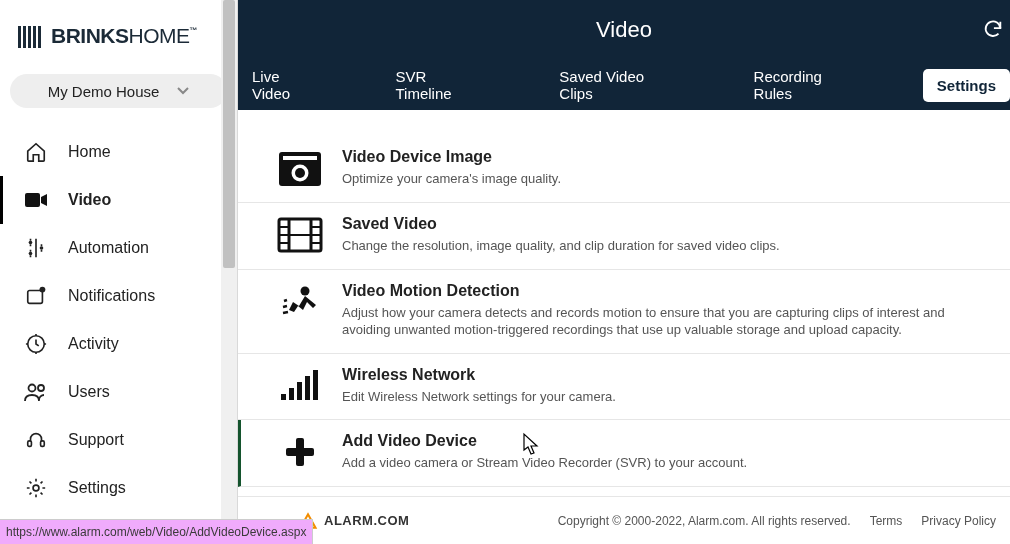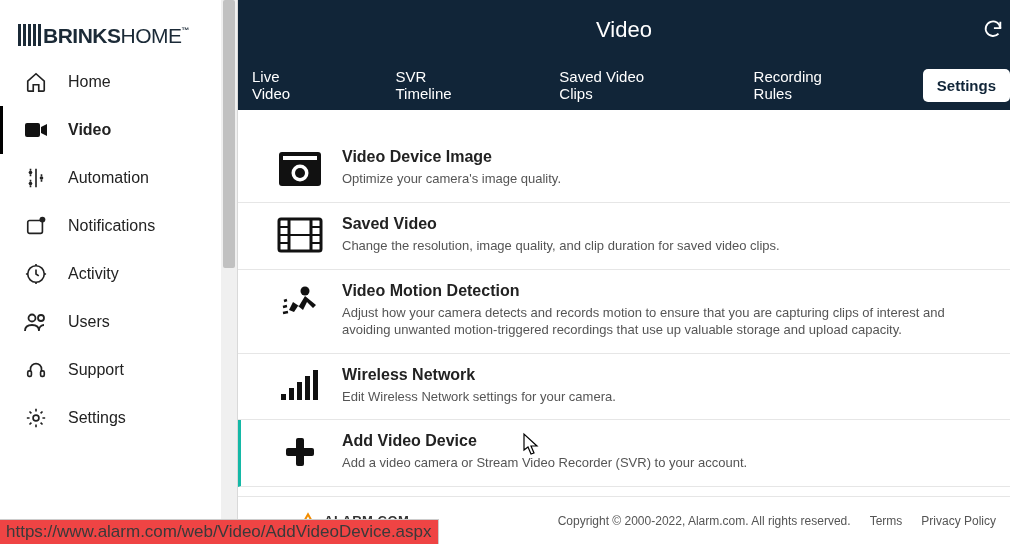--- a/index.html
+++ b/index.html
@@ -2,21 +2,21 @@
 <html><head>
 <meta charset="utf-8">
 <style>
   * { box-sizing: border-box; margin: 0; padding: 0; }
   html, body { width: 1010px; height: 544px; overflow: hidden; font-family: Arial, Helvetica, sans-serif; background:#fff; }
   .app { display:flex; width:1010px; height:544px; position:relative; }
   .sidebar { width:238px; height:544px; border-right:1px solid #d9d9d9; position:relative; background:#fff; }
   .sb-scroll { position:absolute; right:0; top:0; width:16px; height:544px; background:#f0f0f0; }
   .sb-thumb { position:absolute; right:2px; top:0; width:12px; height:268px; background:#c1c1c1; border-radius:2px; }
   .logo { padding:24px 18px 10px 18px; }
-  .logo-inner { display:flex; align-items:flex-start; gap:0; }
+  .logo-inner { display:flex; align-items:flex-end; gap:8px; }
   .logo-bars { display:inline-flex; gap:2px; margin-right:2px; }
   .logo-bars span { display:inline-block; width:3px; height:22px; background:#1b2a37; }
   .logo-text { font-size:21px; font-weight:800; letter-spacing:-0.5px; color:#1b2a37; }
   .logo-light { font-weight:400; }
   .logo-tm { font-size:8px; vertical-align:top; position:relative; top:2px; }
   .house-pill { margin:16px 10px 20px 10px; background:#eeeeee; border-radius:18px; height:34px; display:flex; align-items:center; justify-content:center; gap:18px; cursor:pointer; }
   .house-pill span.lbl { font-size:15px; color:#222; }
   .chev { color:#888; font-size:12px; }
   .nav { }
   .nav-item { display:flex; align-items:center; gap:20px; height:48px; padding-left:24px; cursor:pointer; color:#222; font-size:16px; }
@@ -26,49 +26,57 @@
   .hdr { background:#112538; color:#fff; }
   .hdr-top { height:60px; display:flex; align-items:center; justify-content:center; position:relative; }
   .hdr-title { font-size:22px; font-weight:400; }
   .refresh { position:absolute; right:6px; top:18px; color:#fff; }
   .tabs { height:50px; display:flex; align-items:center; justify-content:center; gap:48px; font-size:15px; }
   .tab { color:#fff; cursor:pointer; padding:8px 14px; border-radius:5px; }
   .tab.active { background:#fff; color:#112538; font-weight:600; }
   .content { flex:1; overflow:hidden; background:#fff; }
   .rows { padding:4px 0 0 0;margin-top:22px; }
   .row { display:flex; align-items:flex-start; padding:12px 14px 14px 20px; border-bottom:1px solid #e6e6e6; cursor:pointer; }
-  .row.selected { border-left:3px solid #14b8a6; padding-left:17px; }
+  .row.selected { border-left:3px solid #14532d; padding-left:17px; }
   .ricon { width:84px; display:flex; justify-content:center; align-items:flex-start; padding-top:2px; }
   .rtext { flex:1; }
   .rtitle { font-weight:700; font-size:16px; color:#222; margin-bottom:4px; }
   .rdesc { font-size:13px; color:#555; line-height:1.35; }
   .footer { height:48px; border-top:1px solid #e6e6e6; display:flex; align-items:center; justify-content:space-between; padding:0 14px 0 60px; font-size:12px; color:#555; }
   .footer .flogo { display:flex; align-items:center; gap:6px; font-weight:700; font-size:13px; letter-spacing:0.5px; color:#333; }
   .footer .fright { display:flex; align-items:center; gap:19px; }
   .footer a { color:#555; text-decoration:none; cursor:pointer; }
-  .status-url { position:absolute; left:0; bottom:0; background:#ef4444; color:#3a3a3a; font-size:17px; padding:12px 6px; height:18px; display:flex; align-items:center; border-top:1px solid #ccc; border-right:1px solid #ccc; z-index:50; }
+  .status-url { position:absolute; left:0; bottom:0; background:#f0abfc; color:#3a3a3a; font-size:12px; padding:12px 6px; height:18px; display:flex; align-items:center; border-top:1px solid #ccc; border-right:1px solid #ccc; z-index:50; }
   .cursor { position:absolute; left:521px; top:432px; z-index:80; pointer-events:none; }
   svg { display:block; }
 </style>
 </head>
 <body>
 
 <div class="app">
   <div class="sidebar">
     <div class="logo">
       <div class="logo-inner">
         <span class="logo-bars">
             <span></span>
             <span></span>
             <span></span>
             <span></span>
             <span></span>
           </span>
         <span class="logo-text"><span>BRINKS</span><span class="logo-light">HOME</span><span class="logo-tm">™</span></span>
       </div>
+    </div>
+    <div class="house-pill">
+      <span class="lbl">My Demo House</span>
+      <span class="chev">
+        <svg width="12" height="8" viewBox="0 0 12 8">
+            <path d="M1 1l5 5 5-5" stroke="#888" stroke-width="2" fill="none"></path>
+          </svg>
+      </span>
     </div>
     <div class="nav">
       <div class="nav-item">
         <span class="nicon">
           <svg width="22" height="22" viewBox="0 0 24 24">
               <path d="M3 11l9-8 9 8v10a1 1 0 0 1-1 1h-5v-7h-6v7H4a1 1 0 0 1-1-1V11z" fill="none" stroke="#222" stroke-width="1.8"></path>
             </svg>
         </span>
         <span>Home</span>
       </div>

